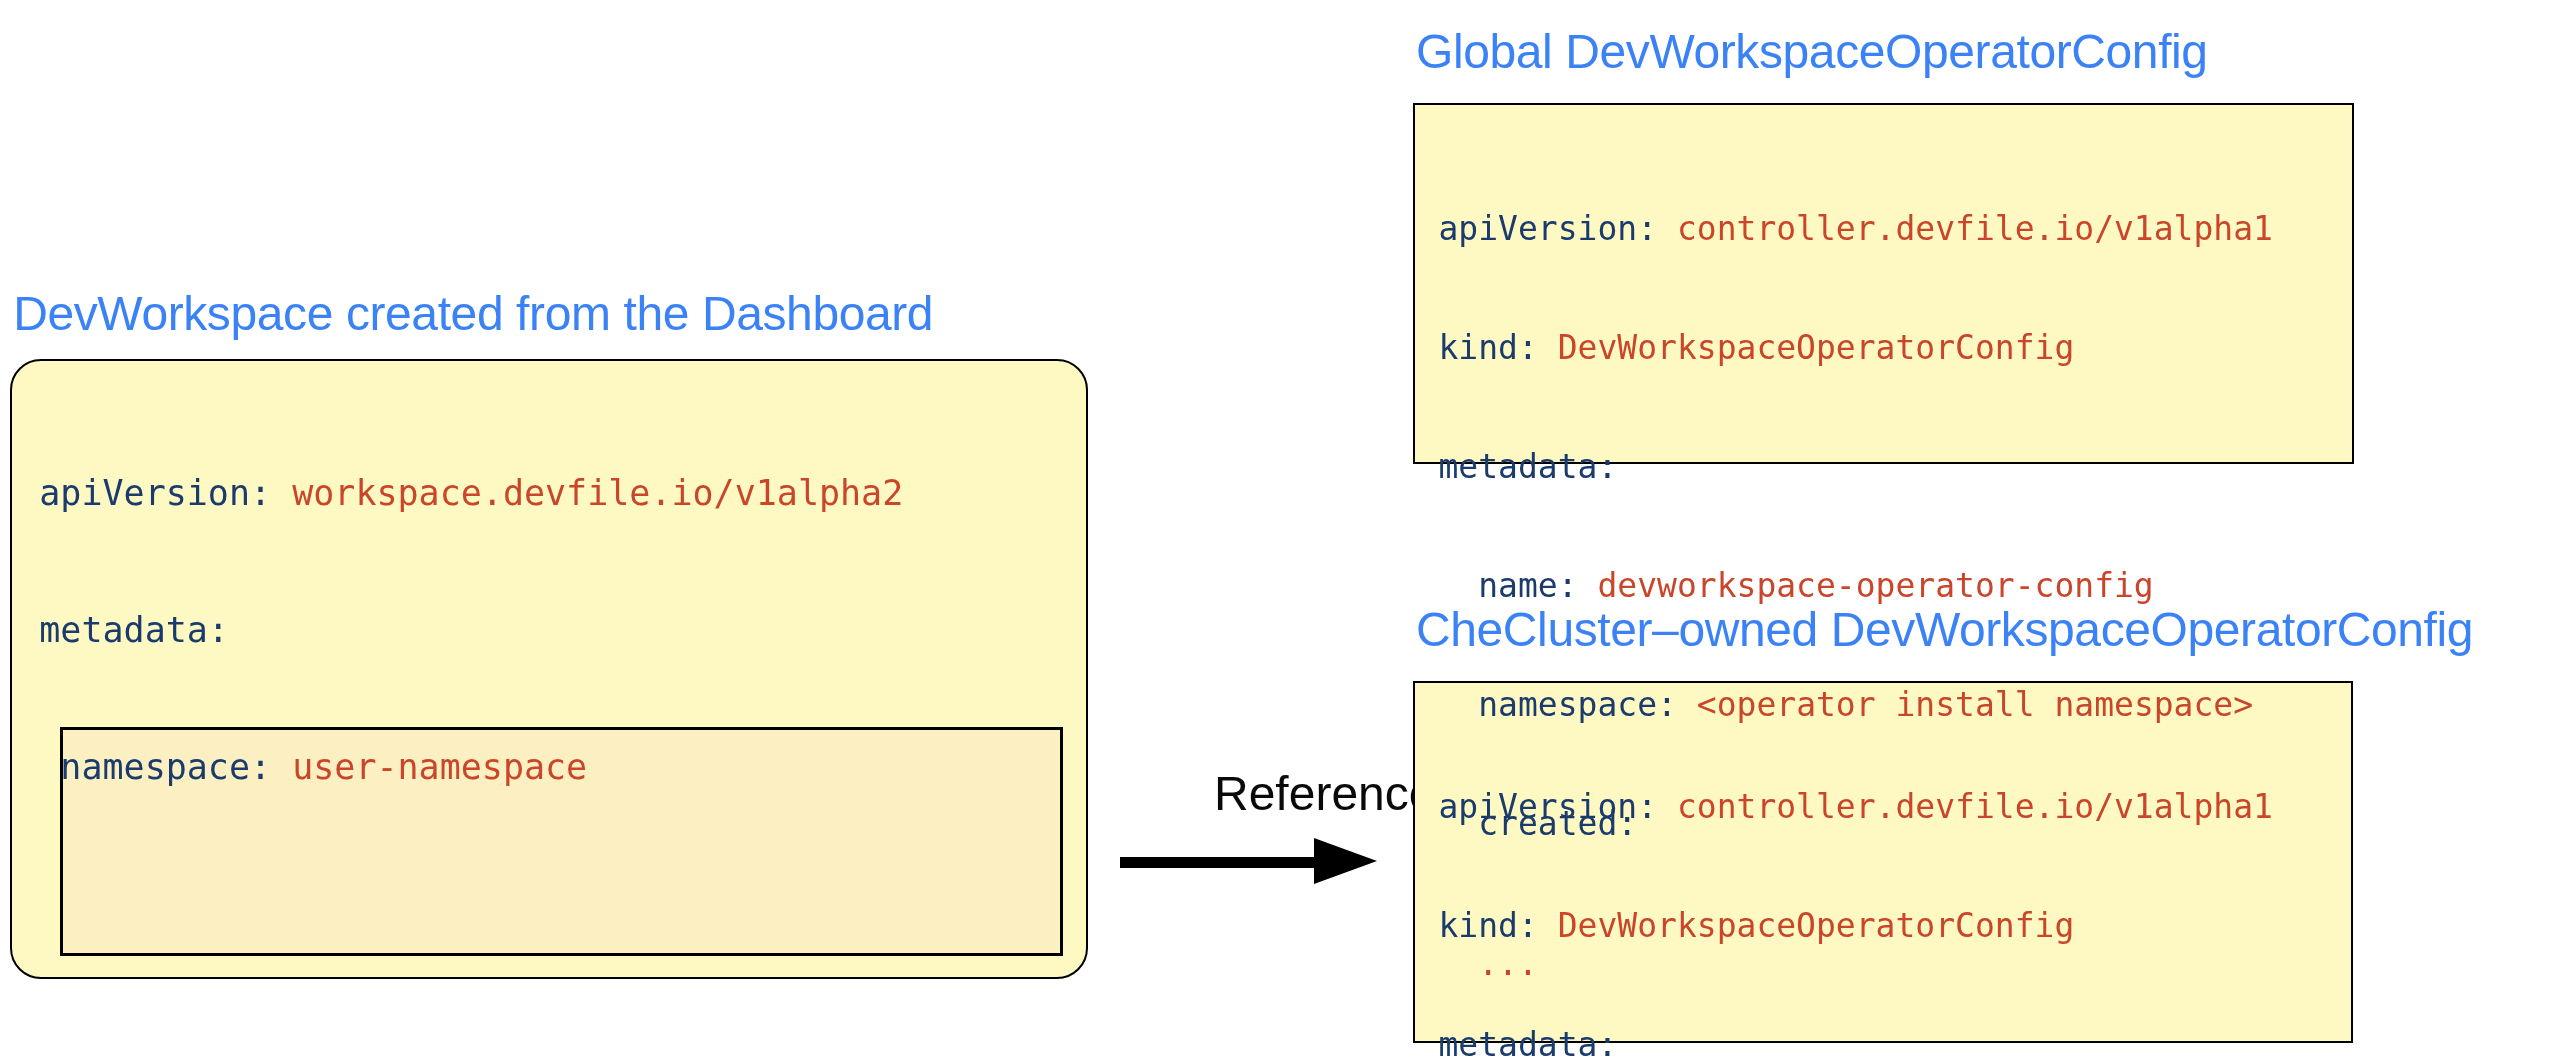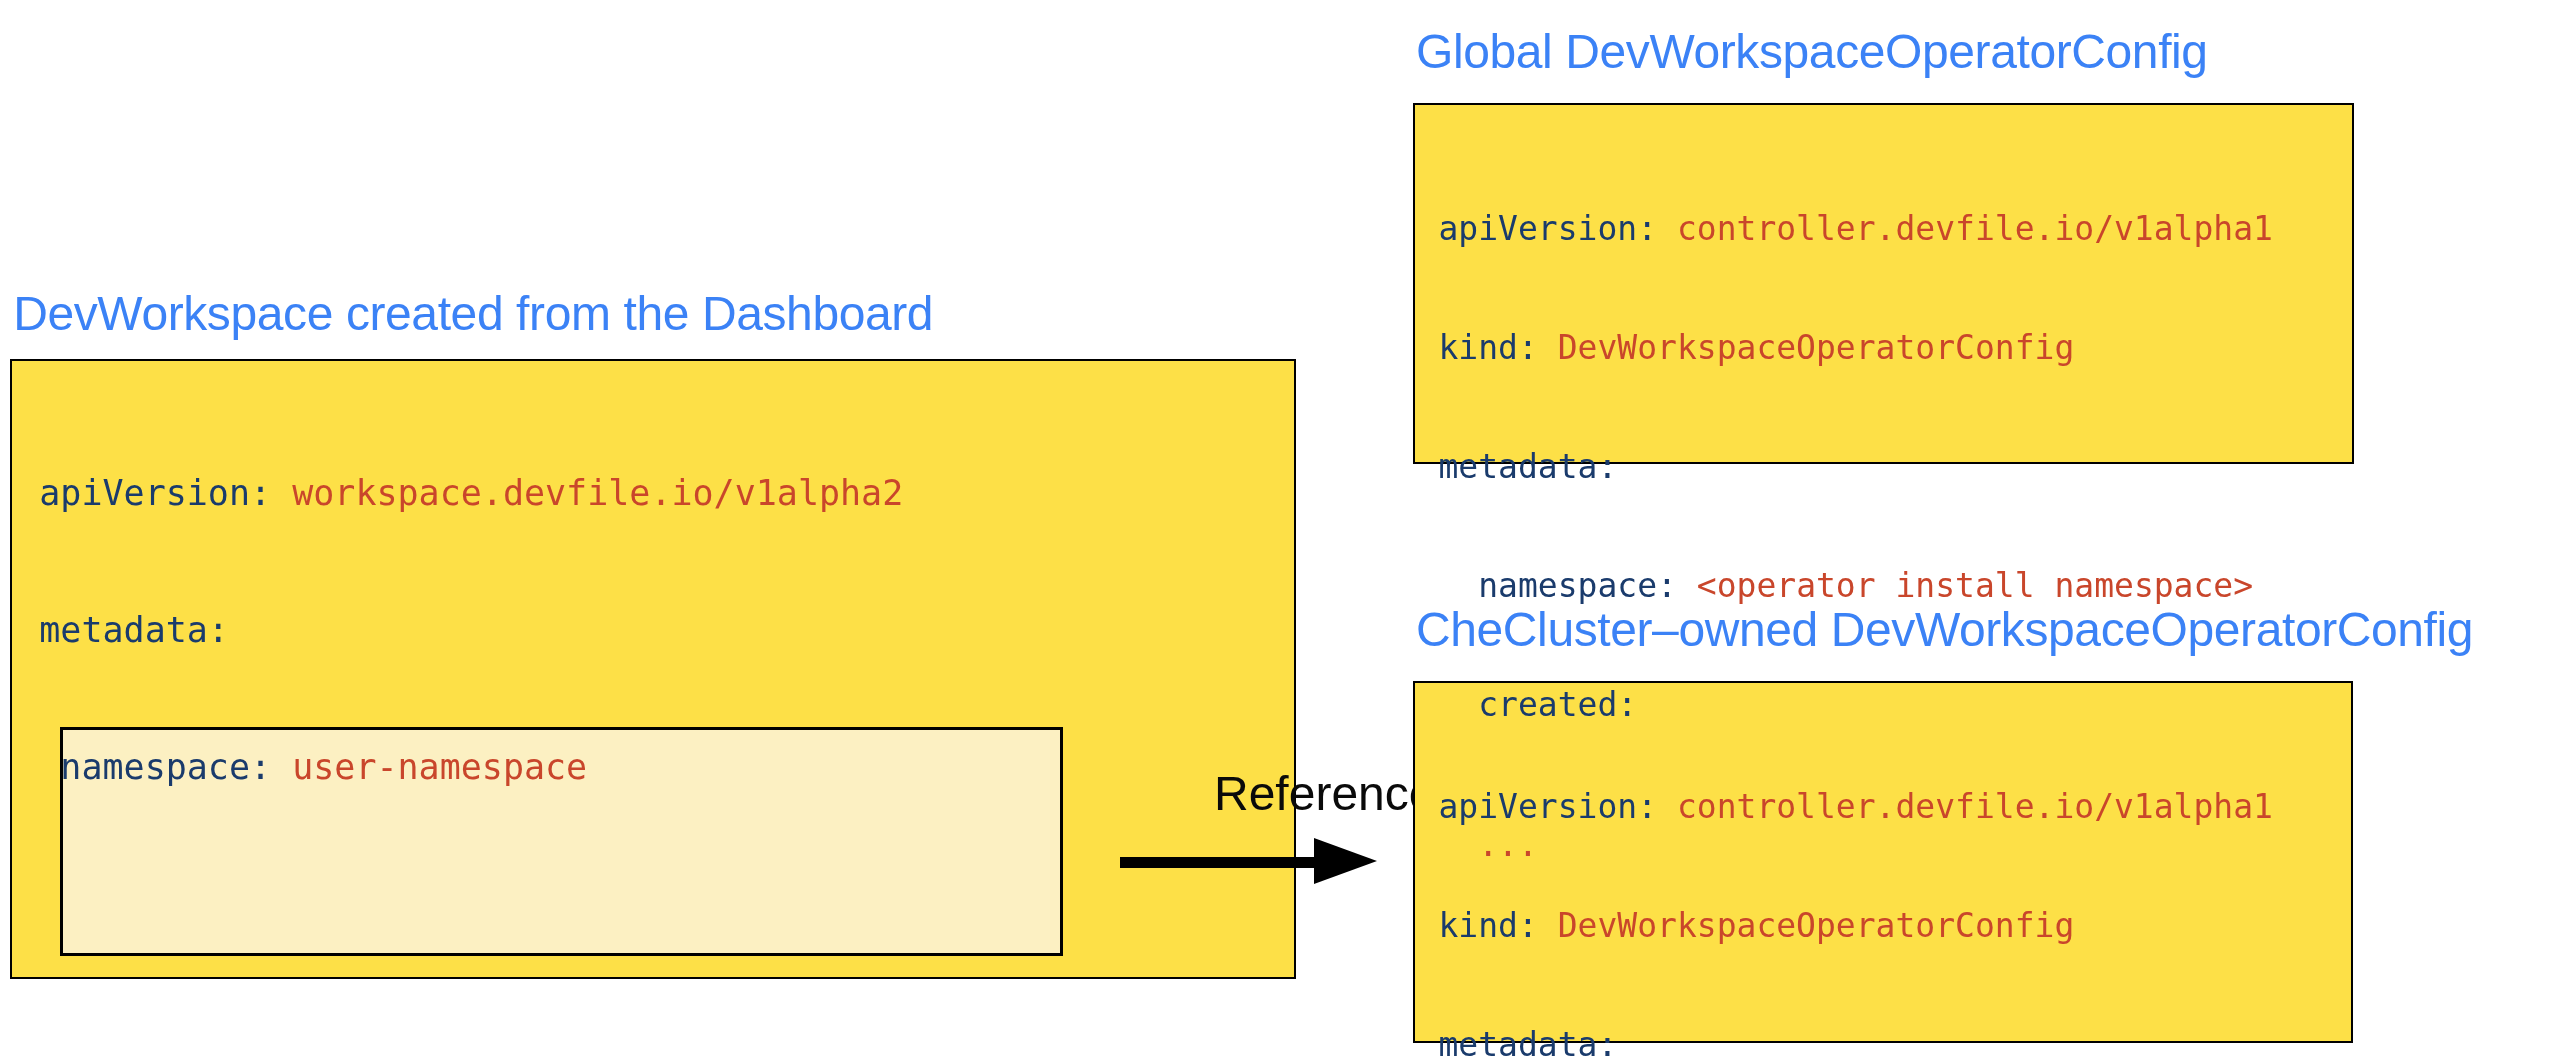--- a/index.html
+++ b/index.html
@@ -5,34 +5,34 @@
   html,body { margin:0; padding:0; background:#ffffff; }
   .canvas {
     position:relative; width:2576px; height:1062px; background:#ffffff;
     font-family:"Liberation Sans", sans-serif; overflow:hidden;
   }
   .title {
     position:absolute; color:#3b82f6; font-size:48px; line-height:1.1;
     white-space:nowrap; letter-spacing:-0.4px;
   }
   .box {
-    position:absolute; background:#fde047; border:2.9px solid #000000;
+    position:absolute; background:#fef9c3; border:2.9px solid #000000;
     box-sizing:border-box;
   }
   .code {
     position:relative; z-index:2;
     font-family:"DejaVu Sans Mono","Liberation Mono",monospace;
     white-space:pre;
   }
   .ln { white-space:pre; }
   .k { color:#1a3b6c; }
   .v { color:#c9462b; }
 
   .left-title  { left:13.2px;  top:288px; }
-  .left-box    { left:10.3px;  top:359px; width:1286px; height:620px; }
+  .left-box    { left:10.3px;  top:359px; width:1078px; height:620px;border-radius:31px; }
   .left-code   { margin-left:27px; padding-top:23.5px; font-size:35px; }
   .left-code .ln { height:57px; line-height:57px; }
   .highlight {
     position:absolute; left:48px; top:366px; width:1003px; height:229px;
     background:#fcf0c2; border:3.7px solid #000000; box-sizing:border-box; z-index:1;
   }
 
   .gtitle { left:1416px; top:26px; }
   .gbox   { left:1413px; top:103px; width:941px; height:361px; }
   .ctitle { left:1416px; top:604px; }
@@ -80,20 +80,21 @@
   <div class="arrow-shaft"></div>
   <div class="arrow-head"></div>
 
   <div class="title gtitle">Global DevWorkspaceOperatorConfig</div>
 
   <div class="box gbox">
     <div class="code right-code">
       <div class="ln"><span class="k">apiVersion:</span><span class="v"> controller.devfile.io/v1alpha1</span></div>
       <div class="ln"><span class="k">kind:</span><span class="v"> DevWorkspaceOperatorConfig</span></div>
       <div class="ln"><span class="k">metadata:</span><span class="v"></span></div>
+      <div class="ln"><span class="k">  name:</span><span class="v"> devworkspace-operator-config</span></div>
       <div class="ln"><span class="k">  namespace:</span><span class="v"> &lt;operator install namespace&gt;</span></div>
       <div class="ln"><span class="k">  created:</span><span class="v"></span></div>
       <div class="ln gap"><span class="k"></span><span class="v">  ...</span></div>
     </div>
   </div>
 
   <div class="title ctitle">CheCluster–owned DevWorkspaceOperatorConfig</div>
 
   <div class="box cbox">
     <div class="code right-code">

